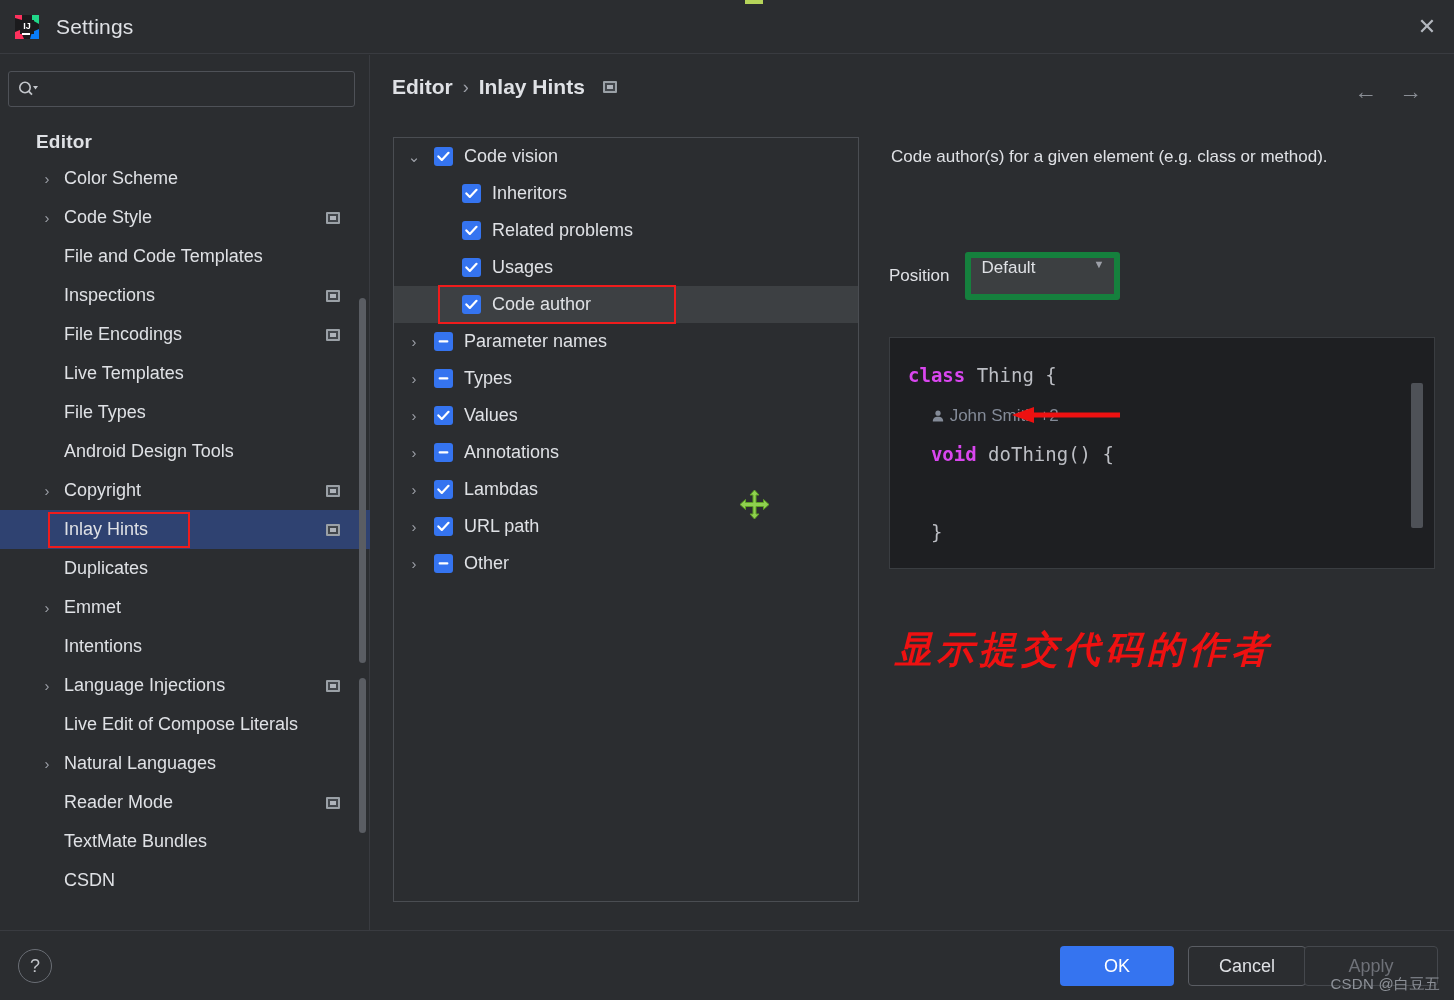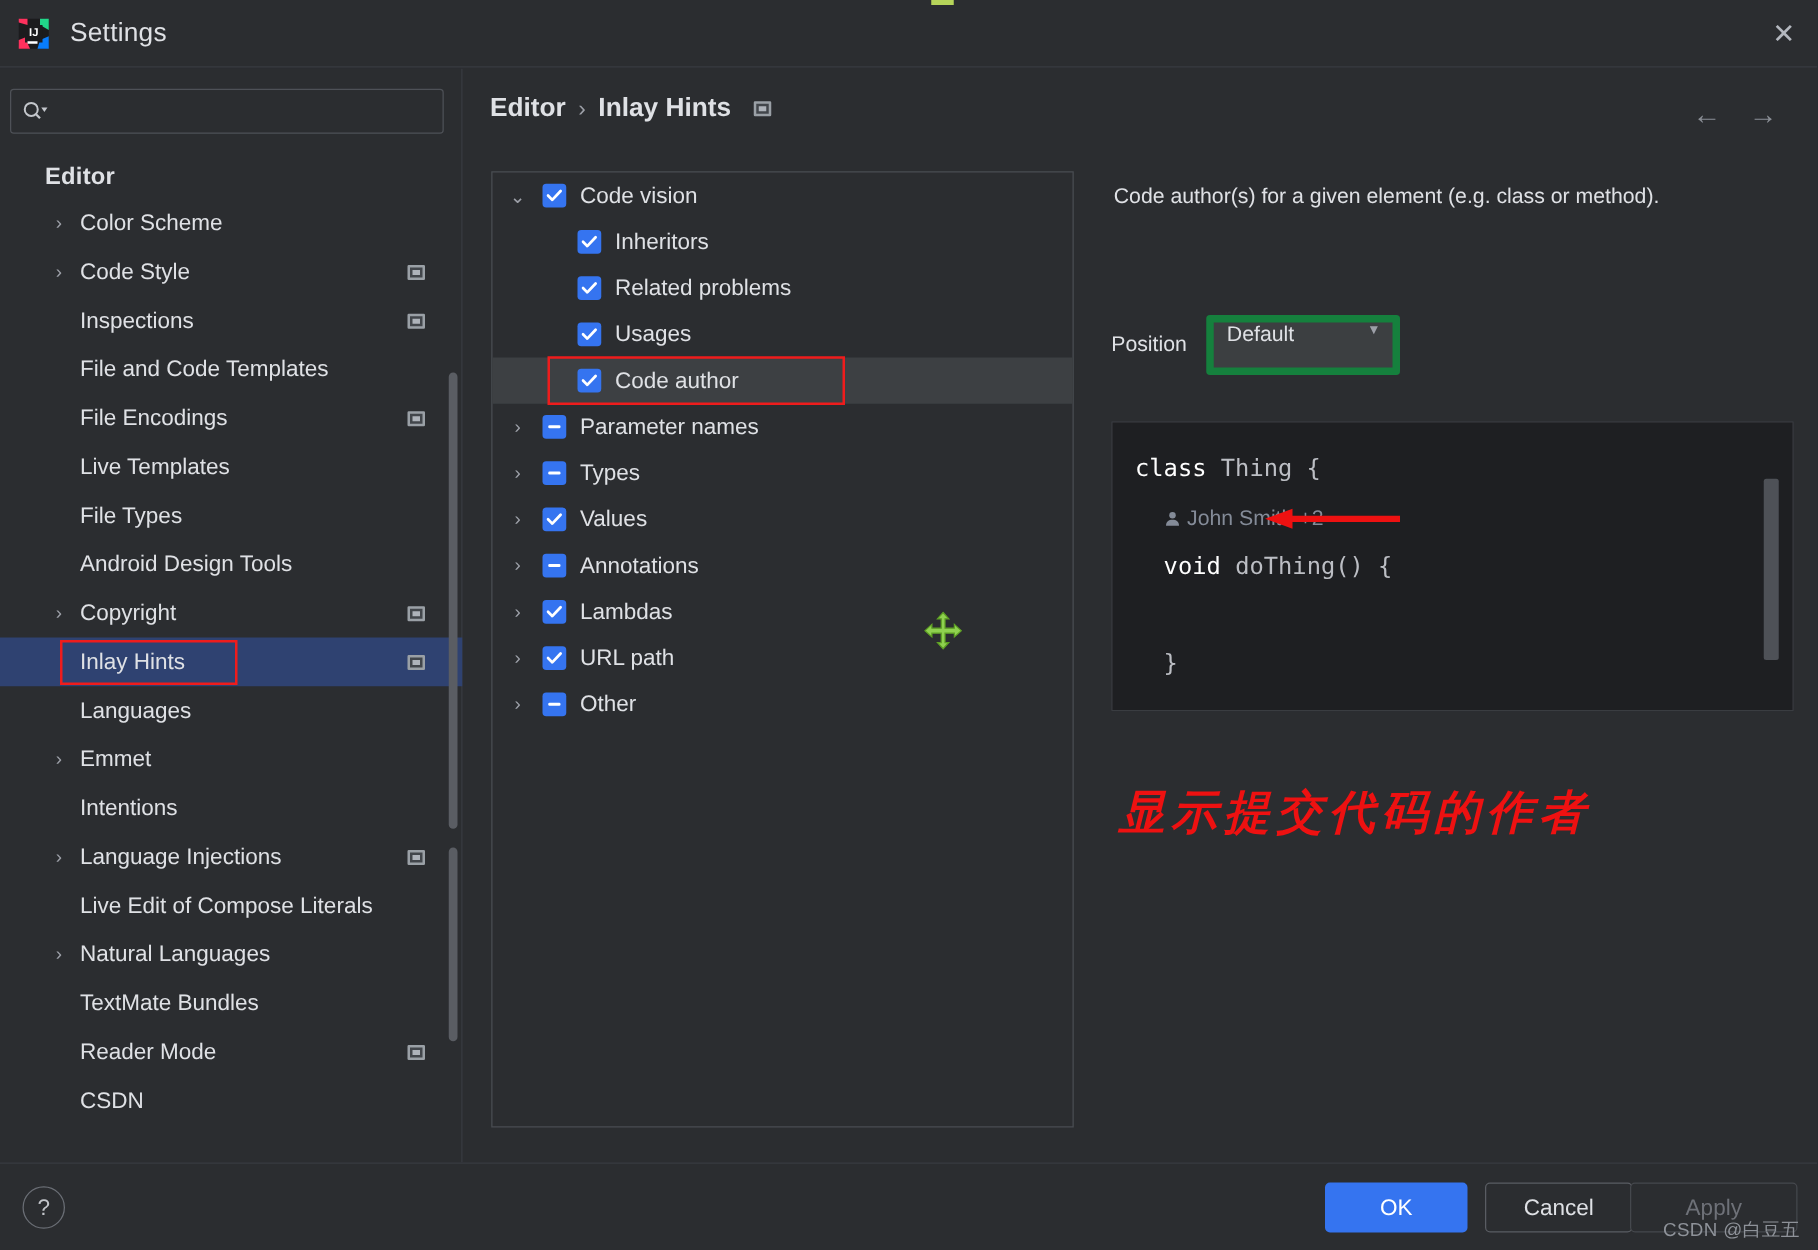--- a/index.html
+++ b/index.html
@@ -142,21 +142,21 @@
 
   .code-panel {
     position: absolute; left: 889px; top: 337px; width: 546px; height: 232px;
     background: #1e1f22; border: 1px solid #3a3d41;
   }
   .code-inner {
     padding: 18px 0 0 18px;
     font-family: "DejaVu Sans Mono", monospace; font-size: 19px; line-height: 39px;
     white-space: pre;
   }
-  .kw { color: #ffffff; }
+  .kw { color: #d946ef; font-weight: bold; }
   .id { color: #bcbec4; }
   .cls { color: #bcbec4; margin-top: 36px; }
   .hint { font-family: "Liberation Sans", sans-serif; color: #848b98; font-size: 17px; }
   .code-scroll {
     position: absolute; right: 11px; top: 45px; width: 12px; height: 145px;
     background: #4e5157; border-radius: 2px;
   }
   .arrow-annot { position: absolute; left: 1012px; top: 404px; width: 110px; height: 22px; }
   .cn-note {
     position: absolute; left: 895px; top: 625px;
@@ -233,29 +233,29 @@
             <span class="arrow">›</span>
             <span class="slabel">Color Scheme</span>
           </div>
           <div class="srow">
             <span class="arrow">›</span>
             <span class="slabel">Code Style</span>
             <span class="scope-ico"></span>
           </div>
           <div class="srow">
             <span class="arrow"></span>
+            <span class="slabel">File and Code Templates</span>
+          </div>
+          <div class="srow">
+            <span class="arrow"></span>
             <span class="slabel">Inspections</span>
             <span class="scope-ico"></span>
           </div>
           <div class="srow">
             <span class="arrow"></span>
-            <span class="slabel">File and Code Templates</span>
-          </div>
-          <div class="srow">
-            <span class="arrow"></span>
             <span class="slabel">File Encodings</span>
             <span class="scope-ico"></span>
           </div>
           <div class="srow">
             <span class="arrow"></span>
             <span class="slabel">Live Templates</span>
           </div>
           <div class="srow">
             <span class="arrow"></span>
             <span class="slabel">File Types</span>
@@ -270,21 +270,21 @@
             <span class="scope-ico"></span>
           </div>
           <div class="srow selected">
             <span class="arrow"></span>
             <span class="slabel">Inlay Hints</span>
             <span class="scope-ico"></span>
             <span class="red-box" style="left: 48px; top: 2px; width: 142px; height: 36px;"></span>
           </div>
           <div class="srow">
             <span class="arrow"></span>
-            <span class="slabel">Languages</span>
+            <span class="slabel">Duplicates</span>
           </div>
           <div class="srow">
             <span class="arrow">›</span>
             <span class="slabel">Emmet</span>
           </div>
           <div class="srow">
             <span class="arrow"></span>
             <span class="slabel">Intentions</span>
           </div>
           <div class="srow">
@@ -295,26 +295,26 @@
           <div class="srow">
             <span class="arrow"></span>
             <span class="slabel">Live Edit of Compose Literals</span>
           </div>
           <div class="srow">
             <span class="arrow">›</span>
             <span class="slabel">Natural Languages</span>
           </div>
           <div class="srow">
             <span class="arrow"></span>
+            <span class="slabel">Reader Mode</span>
+            <span class="scope-ico"></span>
+          </div>
+          <div class="srow">
+            <span class="arrow"></span>
             <span class="slabel">TextMate Bundles</span>
-          </div>
-          <div class="srow">
-            <span class="arrow"></span>
-            <span class="slabel">Reader Mode</span>
-            <span class="scope-ico"></span>
           </div>
           <div class="srow">
             <span class="arrow"></span>
             <span class="slabel">CSDN</span>
           </div>
         </div>
       <div class="vscroll" style="top:175px; height:365px;"></div>
       <div class="vscroll" style="top:555px; height:155px;"></div>
     </div>
   </div>

